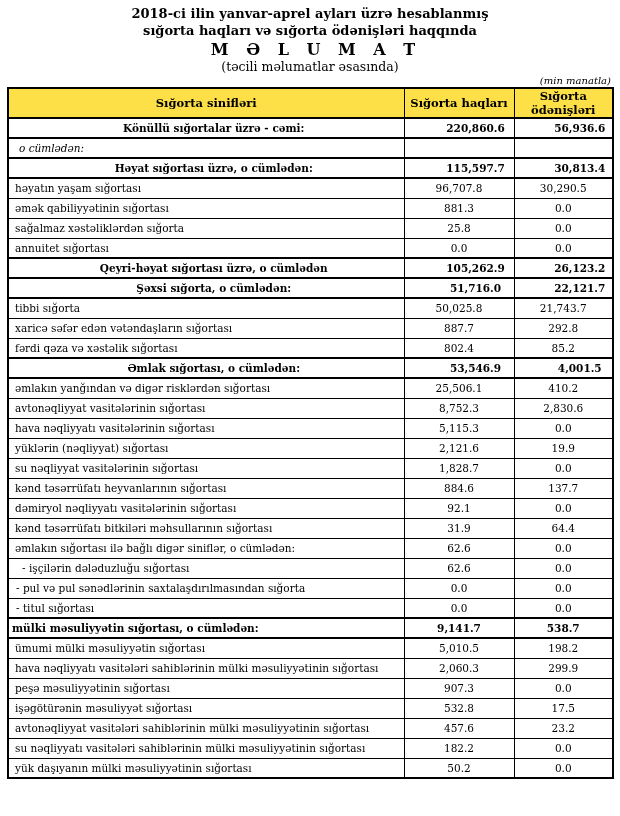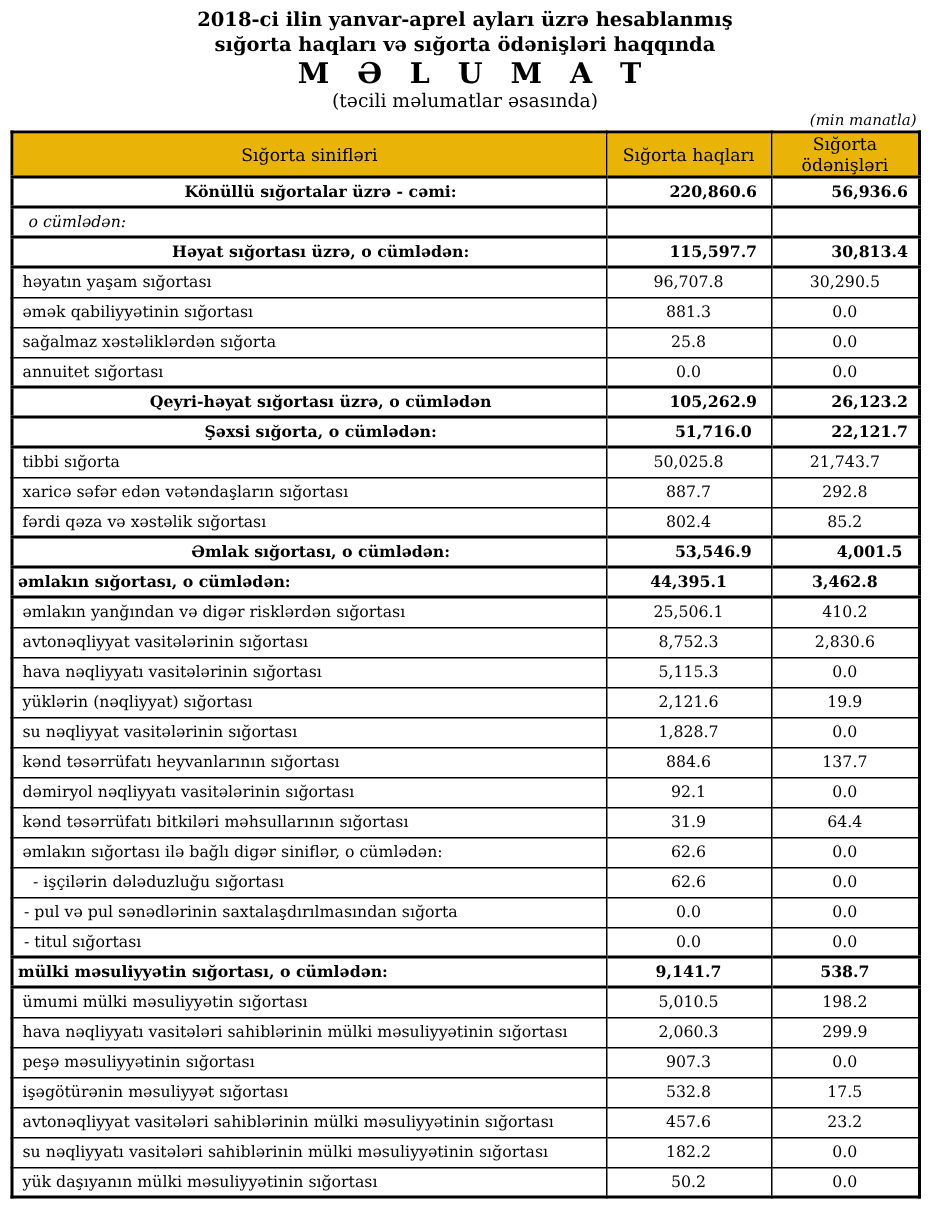--- a/index.html
+++ b/index.html
@@ -9,41 +9,41 @@
     height: 816px;
     background: #ffffff;
     overflow: hidden;
     font-family: "DejaVu Serif", serif;
     color: #000;
   }
   .page { padding-top: 5px; }
 
   
   .title-line { text-align: center; font-weight: bold; font-size: 13px; line-height: 17px; }
-  .title-melumat { text-align: center; font-weight: bold; font-size: 19px; letter-spacing: 6px; line-height: 19px; margin-top: 1px; padding-left: 12px; }
+  .title-melumat { text-align: center; font-weight: bold; font-size: 16px; letter-spacing: 6px; line-height: 19px; margin-top: 1px; padding-left: 12px; }
   .title-sub { text-align: center; font-size: 12.5px; line-height: 16px; }
   .unit-note { text-align: right; font-style: italic; font-size: 10px; line-height: 12px; padding-right: 9px; }
 
   
   table.report {
     border-collapse: collapse;
     table-layout: fixed;
     margin-left: 7px;
     width: 605px;
     border: 2px solid #000;
   }
   col.c-label { width: 396px; }
   col.c-prem  { width: 110px; }
   col.c-pay   { width: 99px; }
 
   th, td { border: 1px solid #000; padding: 0 3px; overflow: hidden; }
 
   thead th {
-    background: #eab308;
-    font-weight: normal;
+    background: #fde047;
+    font-weight: bold;
     font-size: 11.5px;
     text-align: center;
     height: 24px;
     border-bottom: 2px solid #000;
   }
 
   tbody tr { height: 20px; }
   tbody td { font-size: 10.5px; white-space: nowrap; }
   td.lbl { text-align: left; padding-left: 6px; }
   td.num { text-align: center; }
@@ -145,25 +145,20 @@
         <tr class="normal">
           <td class="lbl">fərdi qəza və xəstəlik sığortası</td>
           <td class="num">802.4</td>
           <td class="num">85.2</td>
         </tr>
         <tr class="section">
           <td class="lbl">Əmlak sığortası, o cümlədən:</td>
           <td class="num">53,546.9</td>
           <td class="num">4,001.5</td>
         </tr>
-        <tr class="bold-left">
-          <td class="lbl">əmlakın sığortası,  o cümlədən:</td>
-          <td class="num">44,395.1</td>
-          <td class="num">3,462.8</td>
-        </tr>
         <tr class="normal">
           <td class="lbl">əmlakın yanğından və digər risklərdən sığortası</td>
           <td class="num">25,506.1</td>
           <td class="num">410.2</td>
         </tr>
         <tr class="normal">
           <td class="lbl">avtonəqliyyat vasitələrinin sığortası</td>
           <td class="num">8,752.3</td>
           <td class="num">2,830.6</td>
         </tr>

